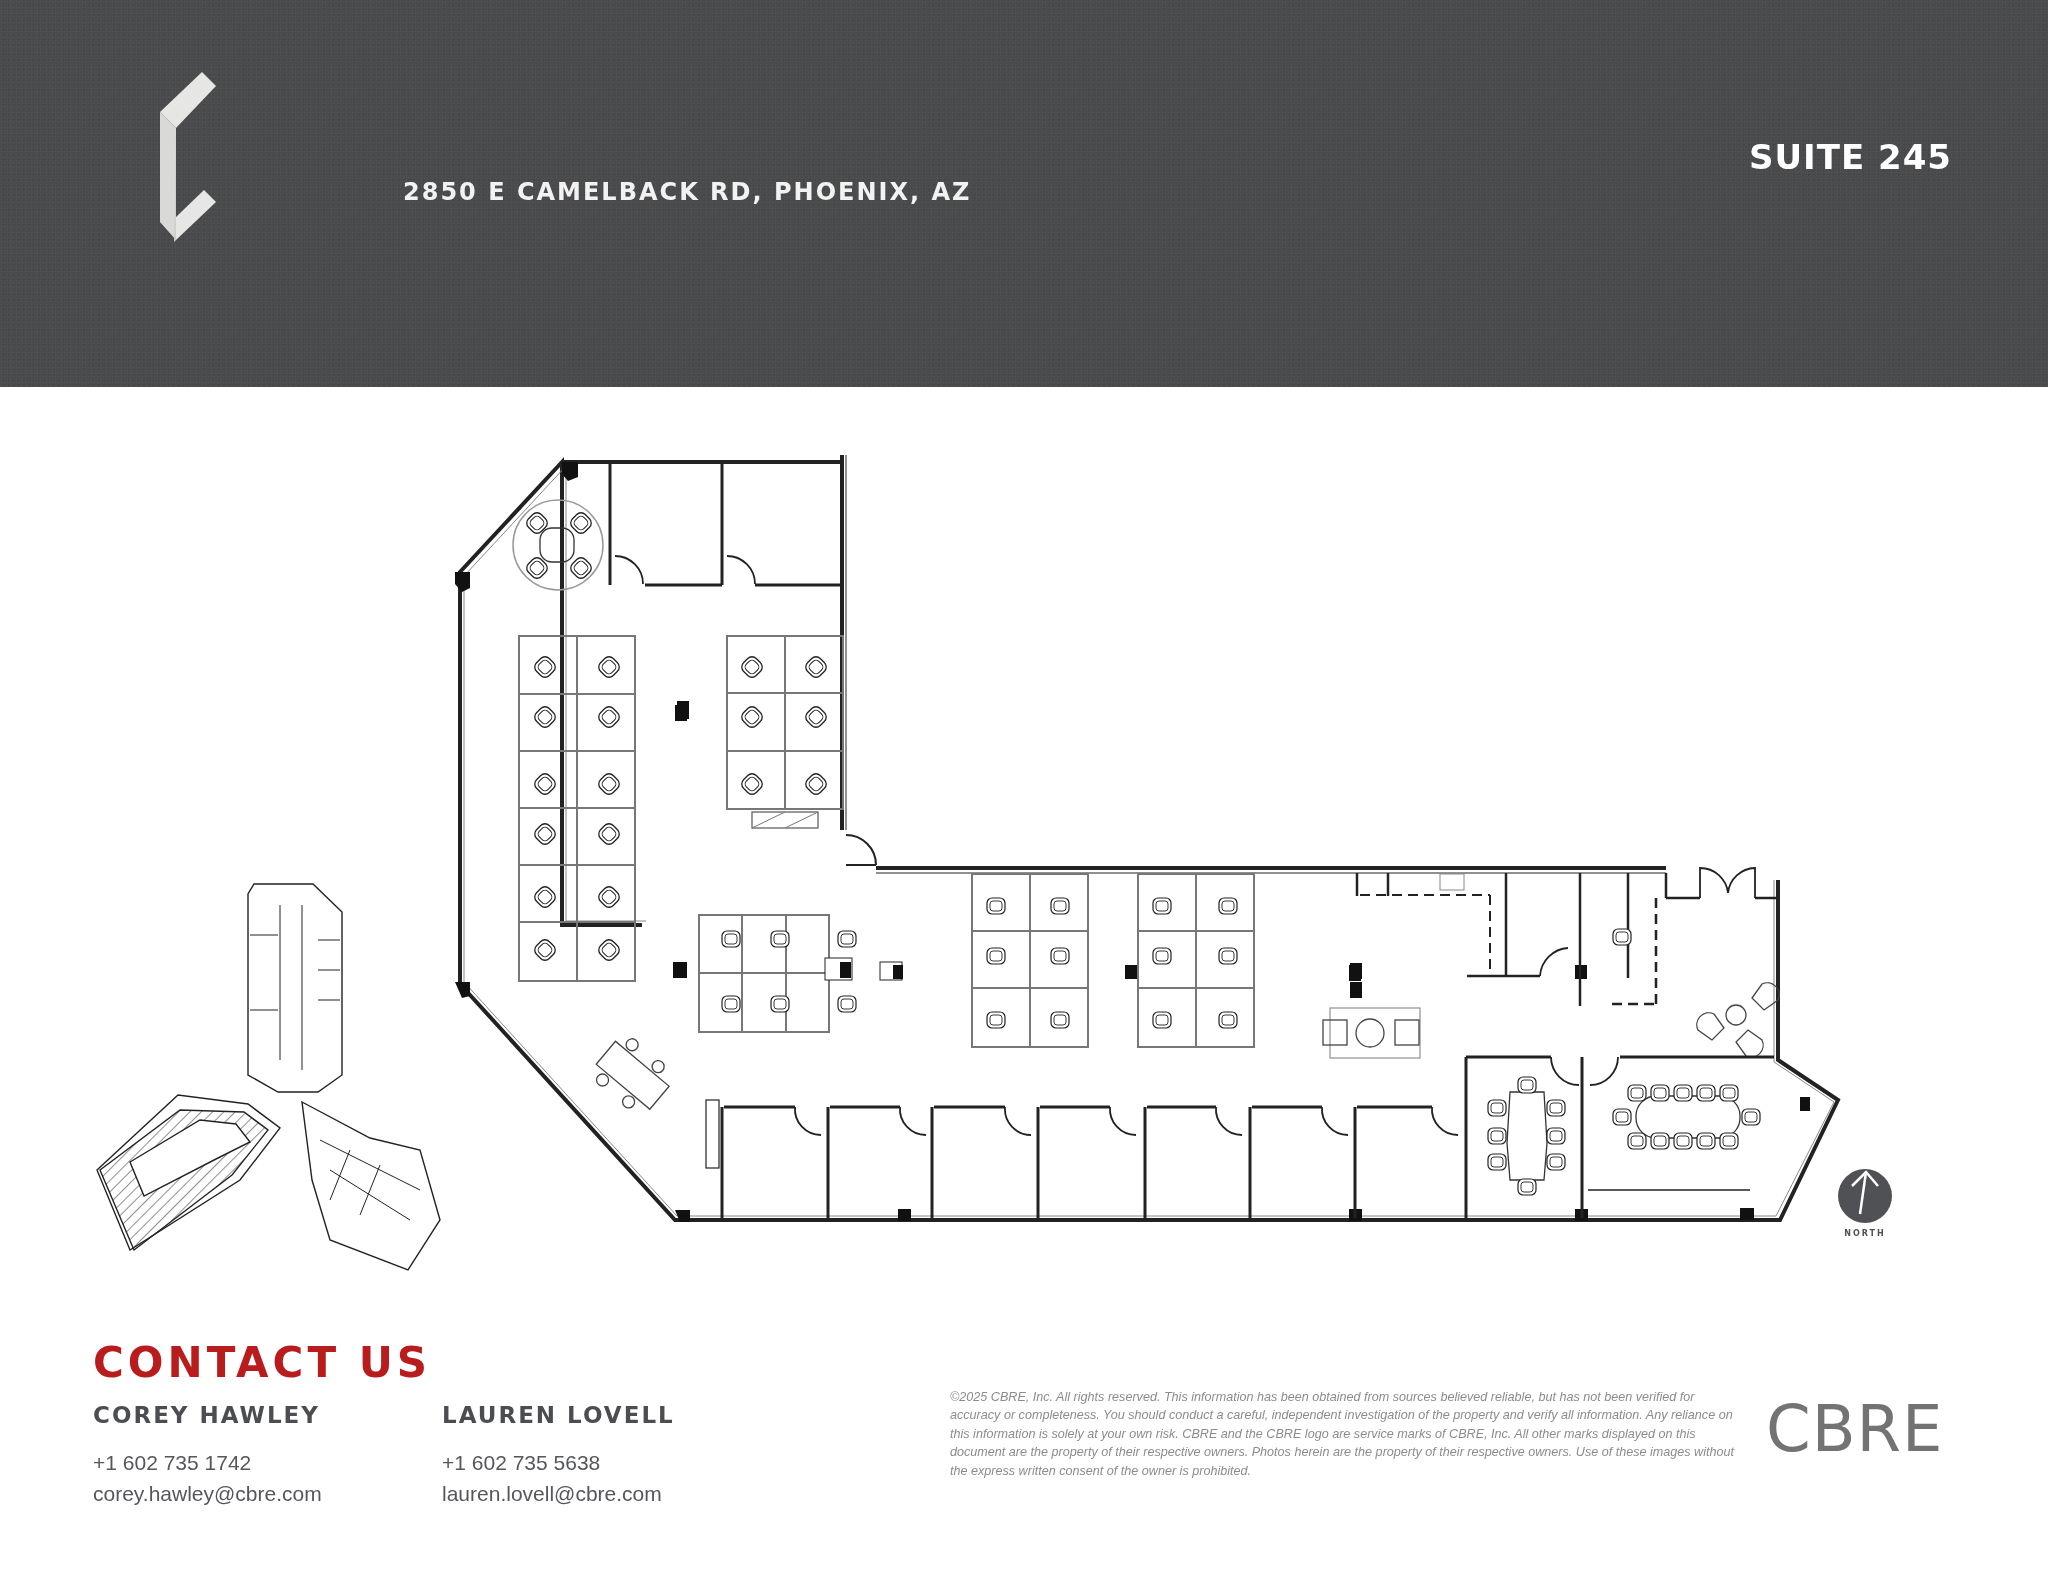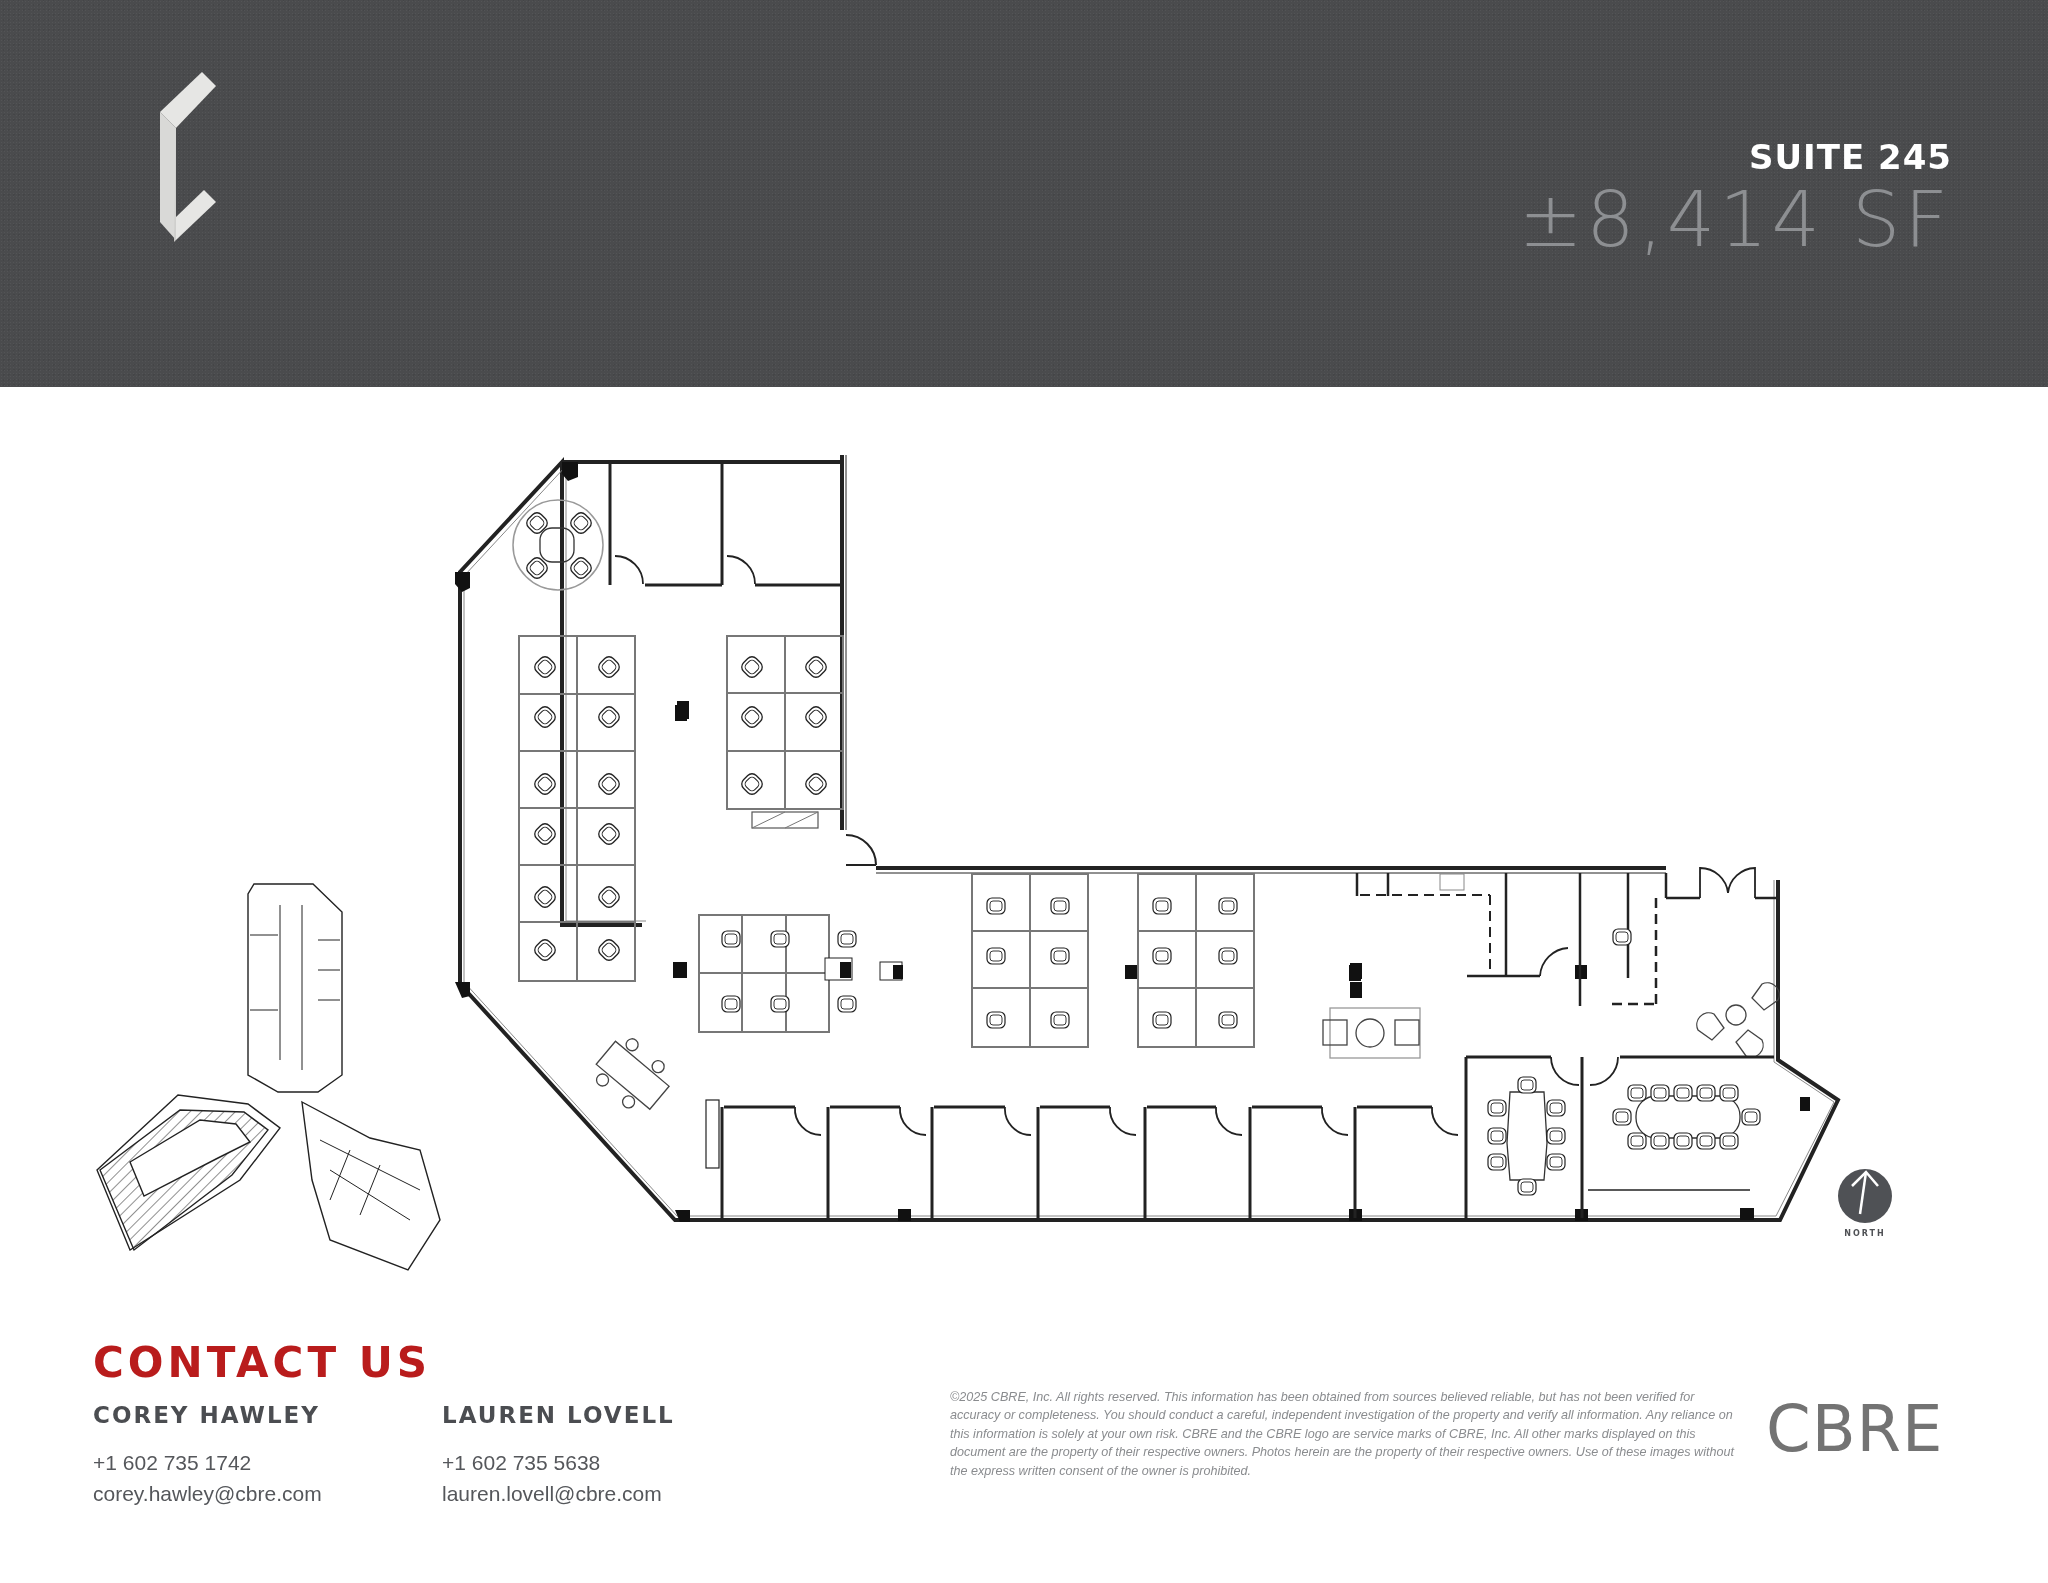--- a/index.html
+++ b/index.html
@@ -57,22 +57,22 @@
 </head>
 <body>
 
 <div class="header">
   <svg class="logo-mark" viewBox="0 0 100 170">
     <polygon points="0,40 42,0 56,14 16,56" fill="#e6e6e4"></polygon>
     <polygon points="0,40 16,56 16,168 0,150" fill="#d9d9d7"></polygon>
     <polygon points="16,56 16,168 14,170" fill="#cfcfcd"></polygon>
     <polygon points="16,168 56,130 44,118 16,145" fill="#e6e6e4"></polygon>
   </svg>
+  <div class="address">2850 E CAMELBACK RD, PHOENIX, AZ</div>
   <div class="suite">SUITE 245</div>
-  <div class="sf">±8,414 SF</div>
 </div>
 
 <svg class="plan" viewBox="0 387 2048 950" xmlns="http://www.w3.org/2000/svg">
   <defs>
     <pattern id="hatch" width="8" height="8" patternUnits="userSpaceOnUse" patternTransform="rotate(45)">
       <line x1="0" y1="0" x2="0" y2="8" stroke="#444" stroke-width="1.2"></line>
     </pattern>
     <g id="chair">
       <rect x="-9" y="-9" width="18" height="18" rx="6" fill="#fff" stroke="#222" stroke-width="1.3" transform="rotate(45)"></rect>
       <rect x="-6" y="-6" width="12" height="12" rx="4" fill="none" stroke="#222" stroke-width="1" transform="rotate(45)"></rect>

